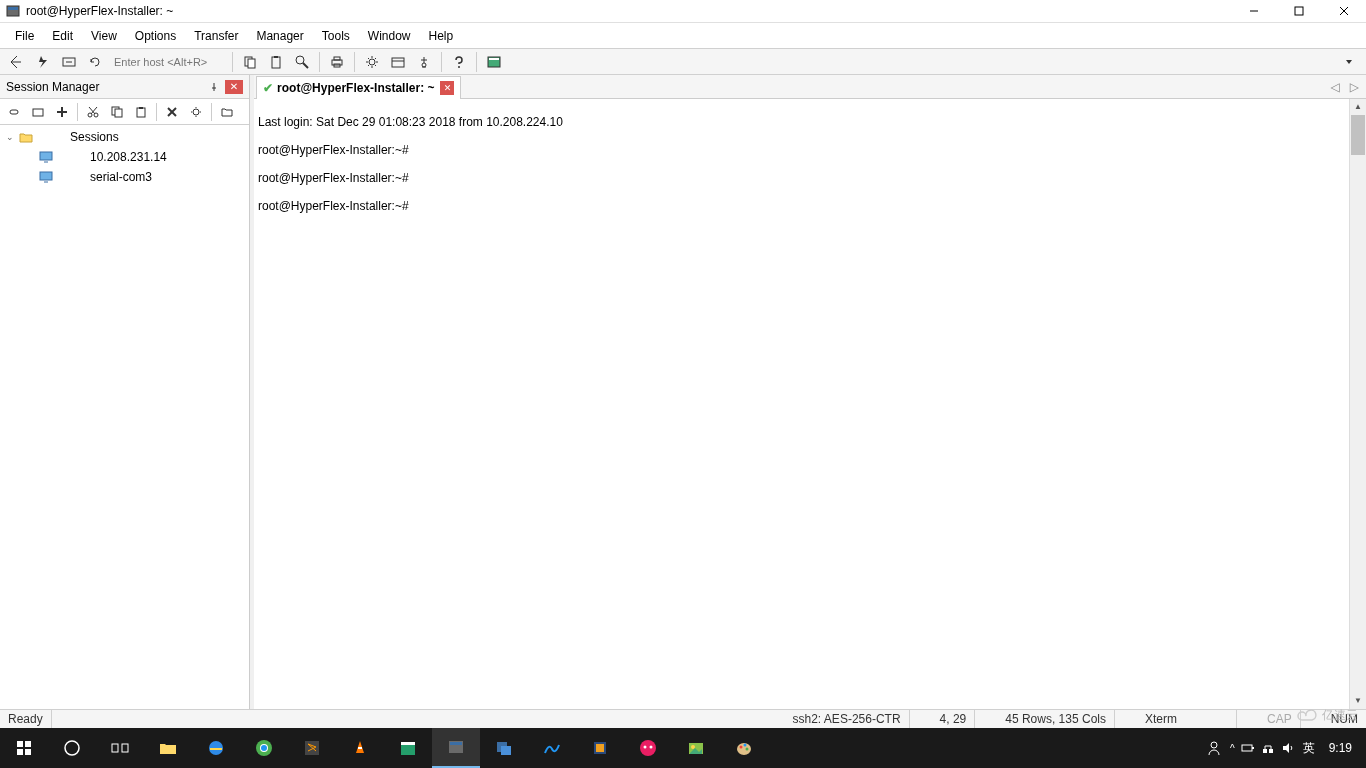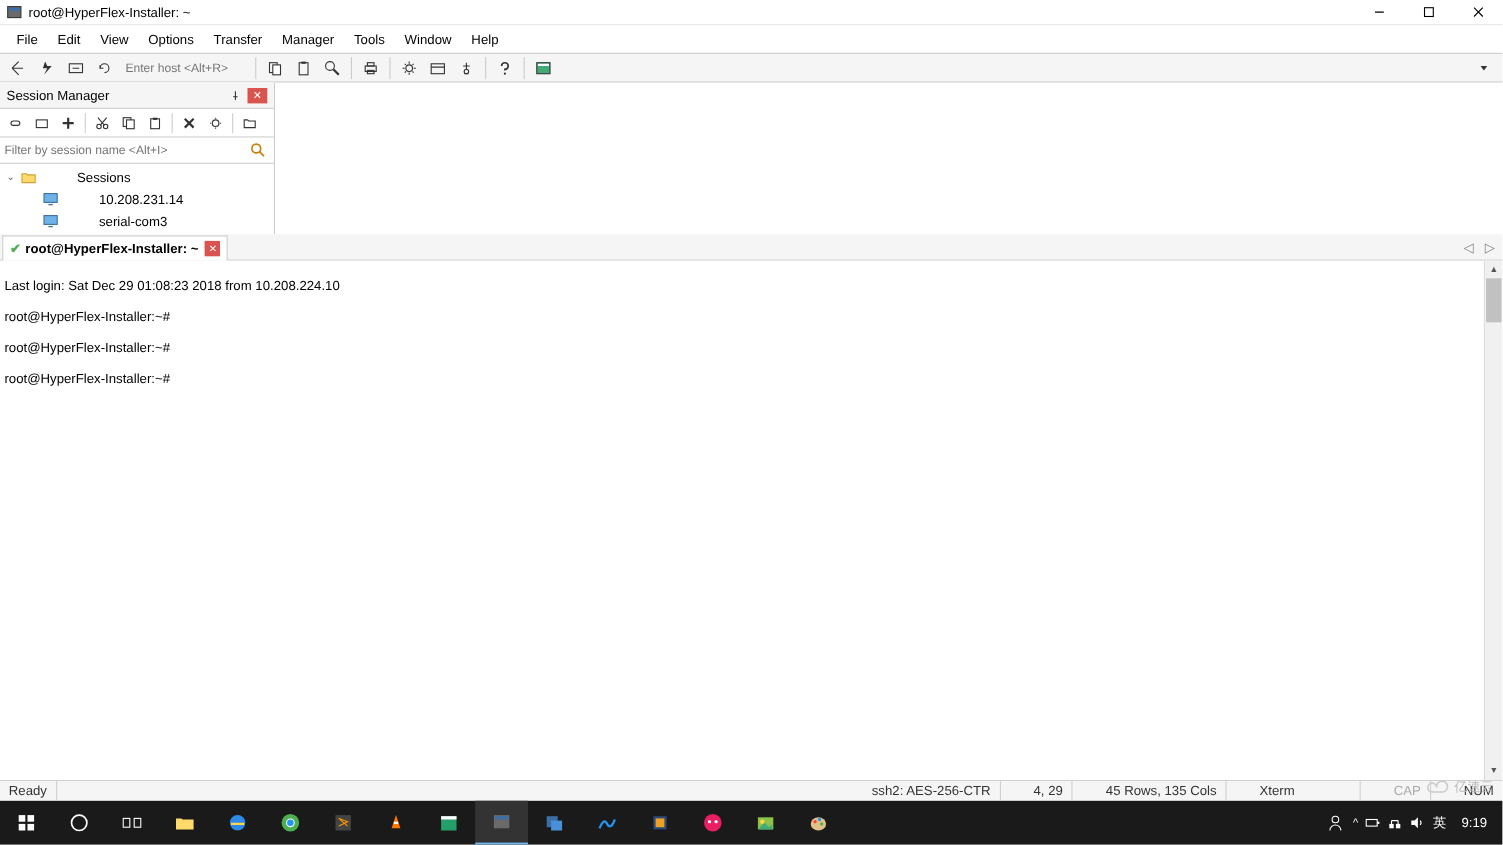--- a/index.html
+++ b/index.html
@@ -12,21 +12,21 @@
 .titlebar .win-btn { width: 45px; height: 22px; display: flex; align-items: center; justify-content: center; }
 
 .menubar { height: 25px; background: #fff; display: flex; align-items: center; padding: 0 6px; }
 .menubar .menu-item { padding: 3px 9px; cursor: default; }
 
 .toolbar { height: 27px; background: #f5f5f5; border-top: 1px solid #d0d0d0; border-bottom: 1px solid #d0d0d0; display: flex; align-items: center; padding: 0 4px; }
 .toolbar .tbtn { width: 24px; height: 24px; display: flex; align-items: center; justify-content: center; margin: 0 1px; border: 1px solid transparent; }
 .toolbar .sep { width: 1px; height: 20px; background: #ccc; margin: 0 4px; }
 .toolbar .enter-host { flex: 0 0 auto; padding: 2px 6px; color: #777; font-size: 11px; width: 120px; }
 
-.main-area { display: flex; height: calc(768px - 23px - 25px - 27px - 19px - 40px); flex-direction: column; }
+.main-area { display: flex; height: calc(768px - 23px - 25px - 27px - 19px - 40px); }
 .sidebar { width: 250px; border-right: 1px solid #ccc; display: flex; flex-direction: column; background: #fff; }
 .sidebar-header { height: 24px; background: #f5f5f5; border-bottom: 1px solid #d0d0d0; display: flex; align-items: center; padding: 0 6px; }
 .sidebar-header .sh-title { flex: 1; font-size: 12px; }
 .sidebar-header .sh-btn { width: 18px; height: 18px; display: flex; align-items: center; justify-content: center; margin-left: 2px; }
 .sidebar-header .sh-close { background: #d9534f; color: #fff; font-size: 10px; width: 18px; height: 14px; }
 
 .sidebar-toolbar { height: 26px; border-bottom: 1px solid #d0d0d0; display: flex; align-items: center; padding: 0 2px; }
 .sidebar-toolbar .stbtn { width: 22px; height: 22px; display: flex; align-items: center; justify-content: center; margin: 0 1px; }
 .sidebar-toolbar .ssep { width: 1px; height: 18px; background: #ccc; margin: 0 3px; }
 
@@ -270,29 +270,20 @@
             <path d="M7 2 L7 3 M7 11 L7 12 M2 7 L3 7 M11 7 L12 7" stroke="#333"></path>
           </svg>
         </div>
       <div class="ssep"></div>
       <div class="stbtn">
           <svg width="14" height="14">
             <path d="M2 4 L5 4 L6 5 L12 5 L12 11 L2 11 Z" fill="none" stroke="#333"></path>
           </svg>
         </div>
     </div>
-    <div class="sidebar-filter">
-      <input placeholder="Filter by session name &lt;Alt+I&gt;" style="">
-      <div class="search-btn">
-          <svg width="14" height="14">
-            <circle cx="5" cy="5" r="4" fill="none" stroke="#c87f0a" stroke-width="1.5"></circle>
-            <line x1="8" y1="8" x2="12" y2="12" stroke="#c87f0a" stroke-width="1.5"></line>
-          </svg>
-        </div>
-    </div>
     <div class="sidebar-tree">
       <div class="tree-item">
         <span class="tree-caret">⌄</span>
         <span class="tree-icon">
             <svg width="14" height="14">
               <path d="M1 4 L5 4 L6 5 L13 5 L13 12 L1 12 Z" fill="#ffd96a" stroke="#caa43a"></path>
             </svg>
           </span>
         <span class="tree-label">Sessions</span>
       </div>

